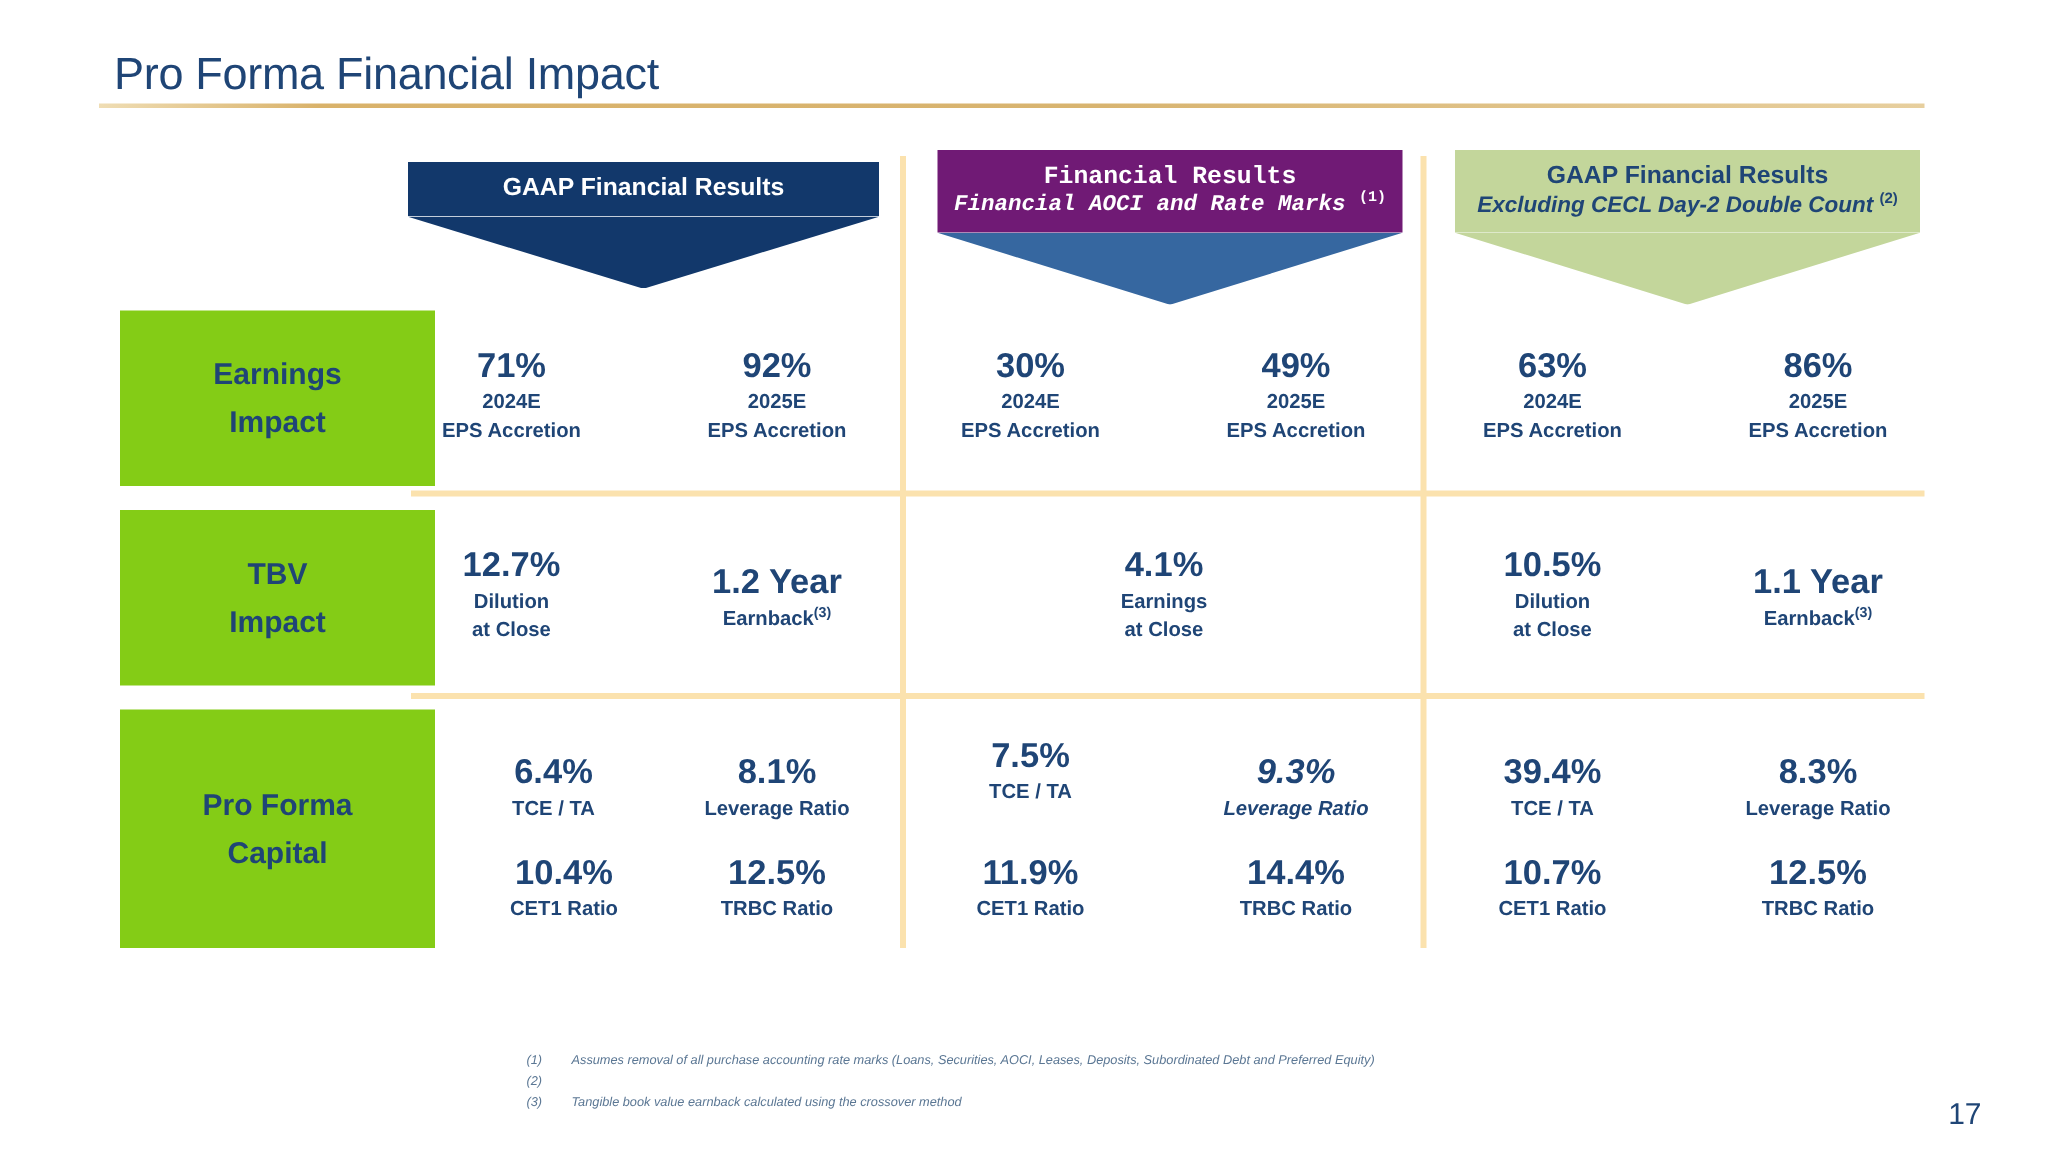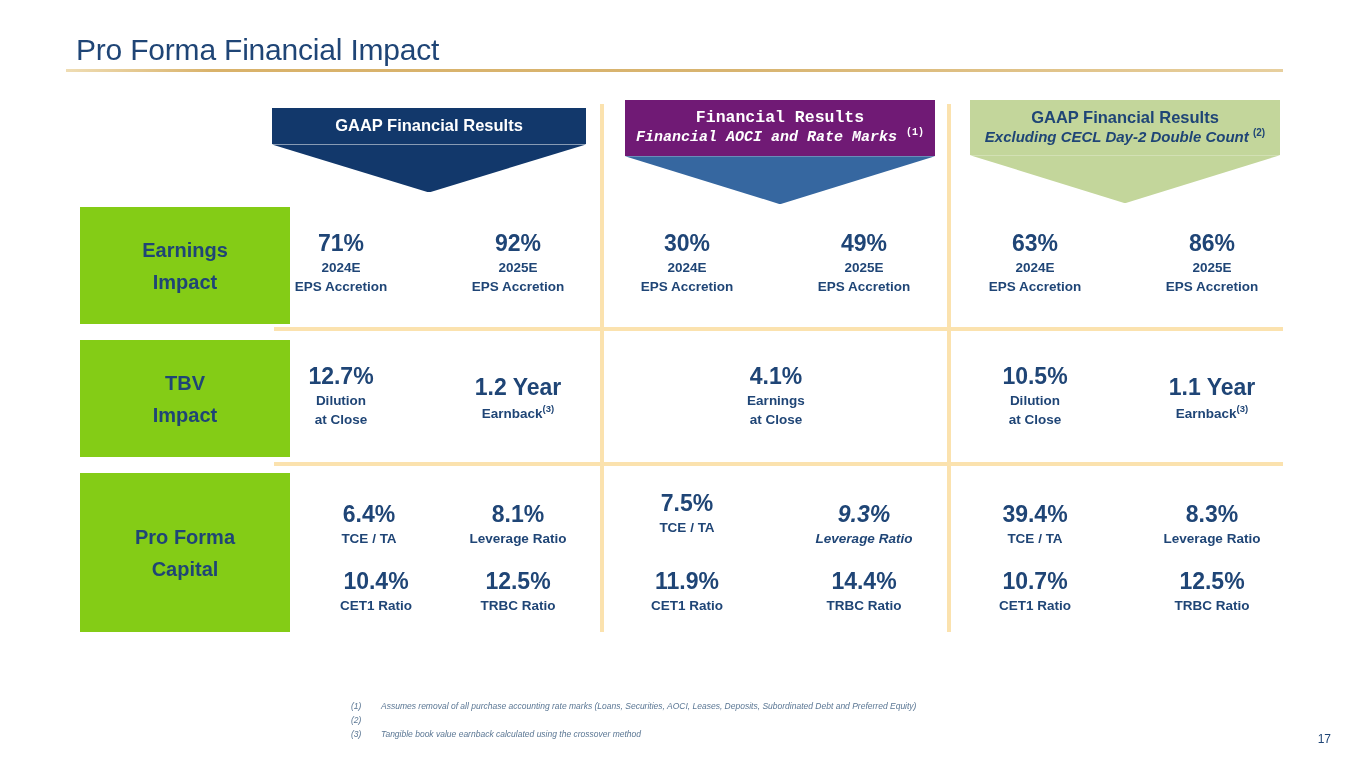--- a/index.html
+++ b/index.html
@@ -199,23 +199,23 @@
     font-style: italic;
     color: #5B7794;
     line-height: 1.62;
     white-space: nowrap;
   }
   .fn-num { width: 30px; flex: 0 0 30px; }
 
   
   .page-num {
     position: absolute;
-    right: 34px;
+    right: 44px;
     top: 732px;
-    font-size: 12px;
+    font-size: 20px;
     color: #1F4576;
   }
 </style>
 </head>
 <body>
 
 <div class="title">Pro Forma Financial Impact</div>
 <div class="title-rule"></div>
 
 <div class="banner" id="banner-gaap">

